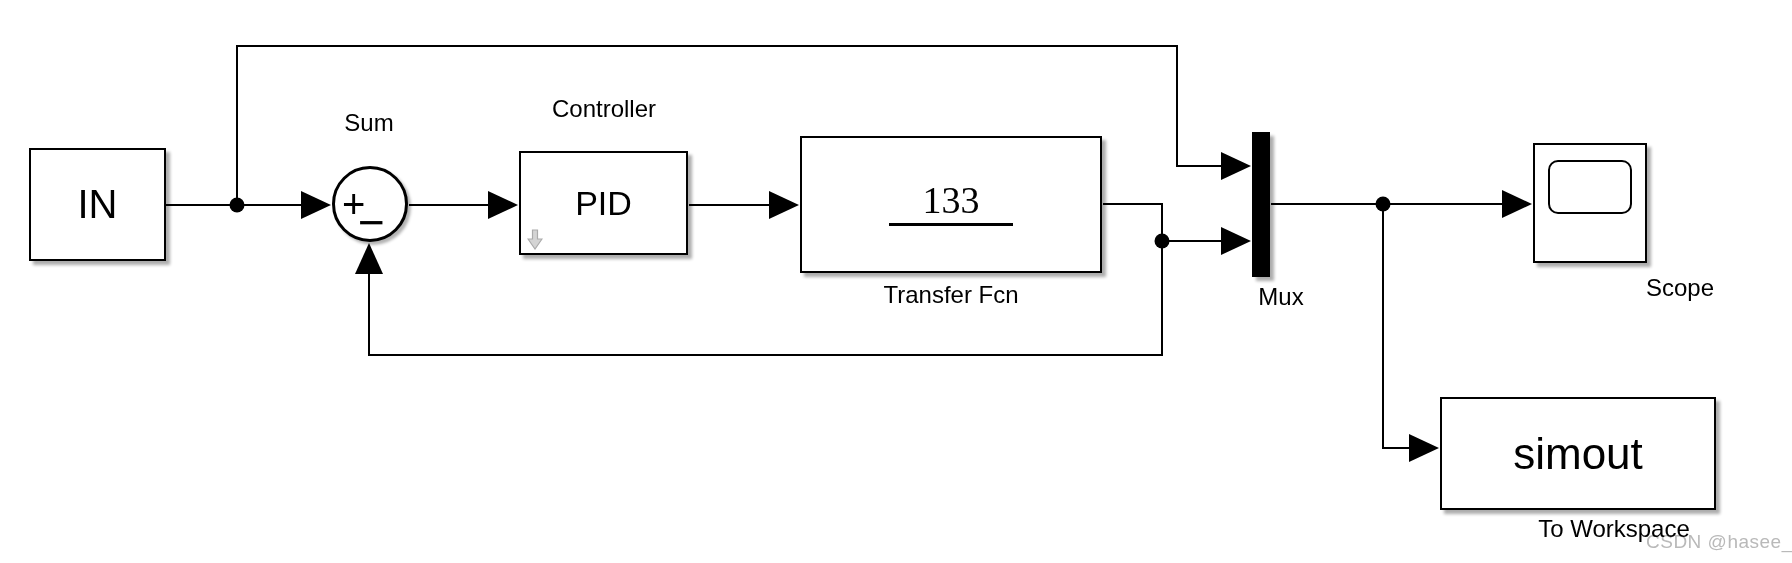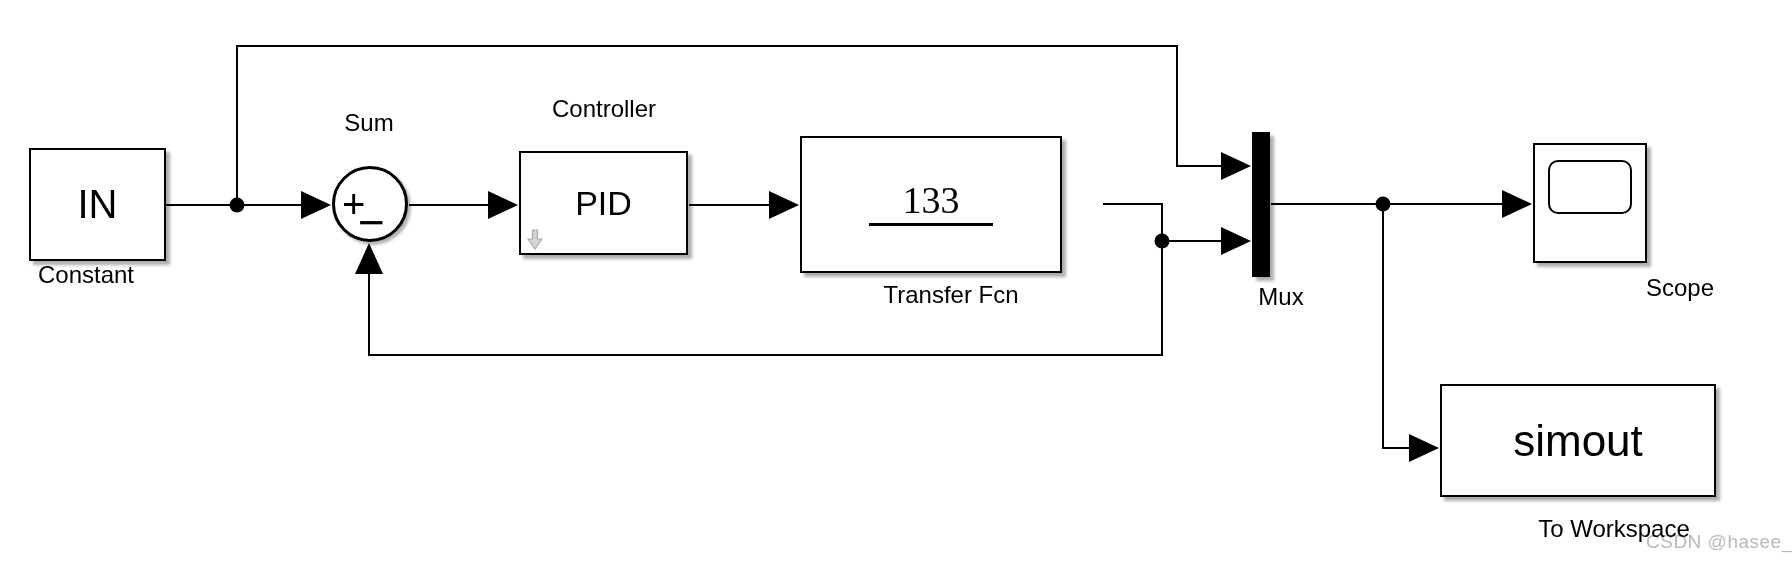--- a/index.html
+++ b/index.html
@@ -18,34 +18,34 @@
   
   .constant{left:29px;top:148px;width:137px;height:113px;font-size:40px;}
   
   .sum{left:332px;top:166px;width:76px;height:76px;border-radius:50%;border-width:3px;box-shadow:3px 3px 3px rgba(0,0,0,0.3);}
   .sum .plus{position:absolute;left:7px;top:15px;font-size:40px;line-height:1;}
   .sum .minus{position:absolute;left:23px;top:30px;font-size:46px;line-height:1;}
   
   .pid{left:519px;top:151px;width:169px;height:104px;font-size:34px;}
   .pid .badge{position:absolute;left:6px;bottom:3px;width:16px;height:21px;}
   
-  .tf{left:800px;top:136px;width:262px;height:137px;flex-direction:column;
+  .tf{left:800px;top:136px;width:302px;height:137px;flex-direction:column;
       font-family:"Liberation Serif","DejaVu Serif",serif;font-size:38px;}
   .tf .num{line-height:1;}
   .tf .fracbar{width:124px;height:3px;background:#000;margin:4px 0 3px 0;}
   .tf .den{line-height:1;}
   .tf .den i{font-style:italic;}
   .tf .den sup{font-size:0.62em;vertical-align:super;line-height:0;}
   
   .mux{left:1252px;top:132px;width:18px;height:145px;background:#000;border:none;}
   
   .scope{left:1533px;top:143px;width:114px;height:120px;}
   .scope .screen{position:absolute;left:13px;top:15px;width:84px;height:54px;border:2.5px solid #000;border-radius:10px;background:#fff;box-sizing:border-box;}
   
-  .simout{left:1440px;top:384px;width:276px;height:113px;font-size:44px;}
+  .simout{left:1440px;top:397px;width:276px;height:113px;font-size:44px;}
   
   .lbl-constant{left:86px;top:262px;}
   .lbl-sum{left:369px;top:110px;}
   .lbl-controller{left:604px;top:96px;text-align:center;}
   .lbl-tf{left:951px;top:282px;}
   .lbl-mux{left:1281px;top:284px;}
   .lbl-scope{left:1668px;top:275px;margin-left:12px;}
   .lbl-tw{left:1614px;top:516px;z-index:4;}
   .watermark{position:absolute;left:1646px;top:531px;font-size:19px;color:#b9b9b9;z-index:3;white-space:nowrap;letter-spacing:0.5px;}
 </style>
@@ -97,21 +97,20 @@
     </g>
 
     <circle cx="237" cy="205" r="7.5" fill="#000"></circle>
     <circle cx="1162" cy="241" r="7.5" fill="#000"></circle>
     <circle cx="1383" cy="204" r="7.5" fill="#000"></circle>
   </svg>
 
   <div class="block constant">
     <span>IN</span>
   </div>
-  <div class="blocklabel lbl-constant">Constant</div>
 
   <div class="block sum">
     <span class="plus">+</span>
     <span class="minus">−</span>
   </div>
   <div class="blocklabel lbl-sum">Sum</div>
 
   <div class="block pid">
     <span>PID</span>
     <svg class="badge" viewBox="0 0 16 21">

